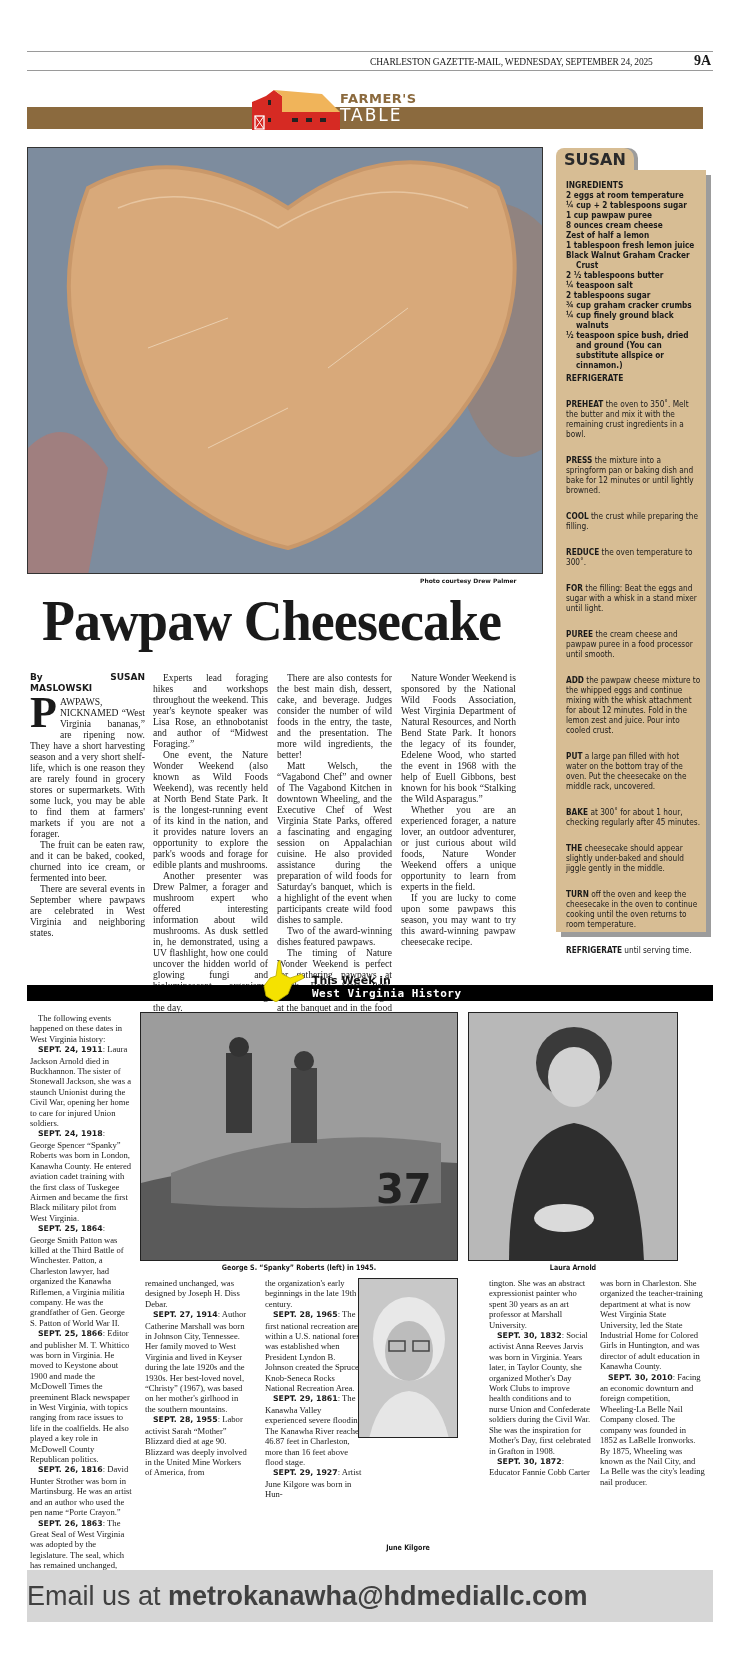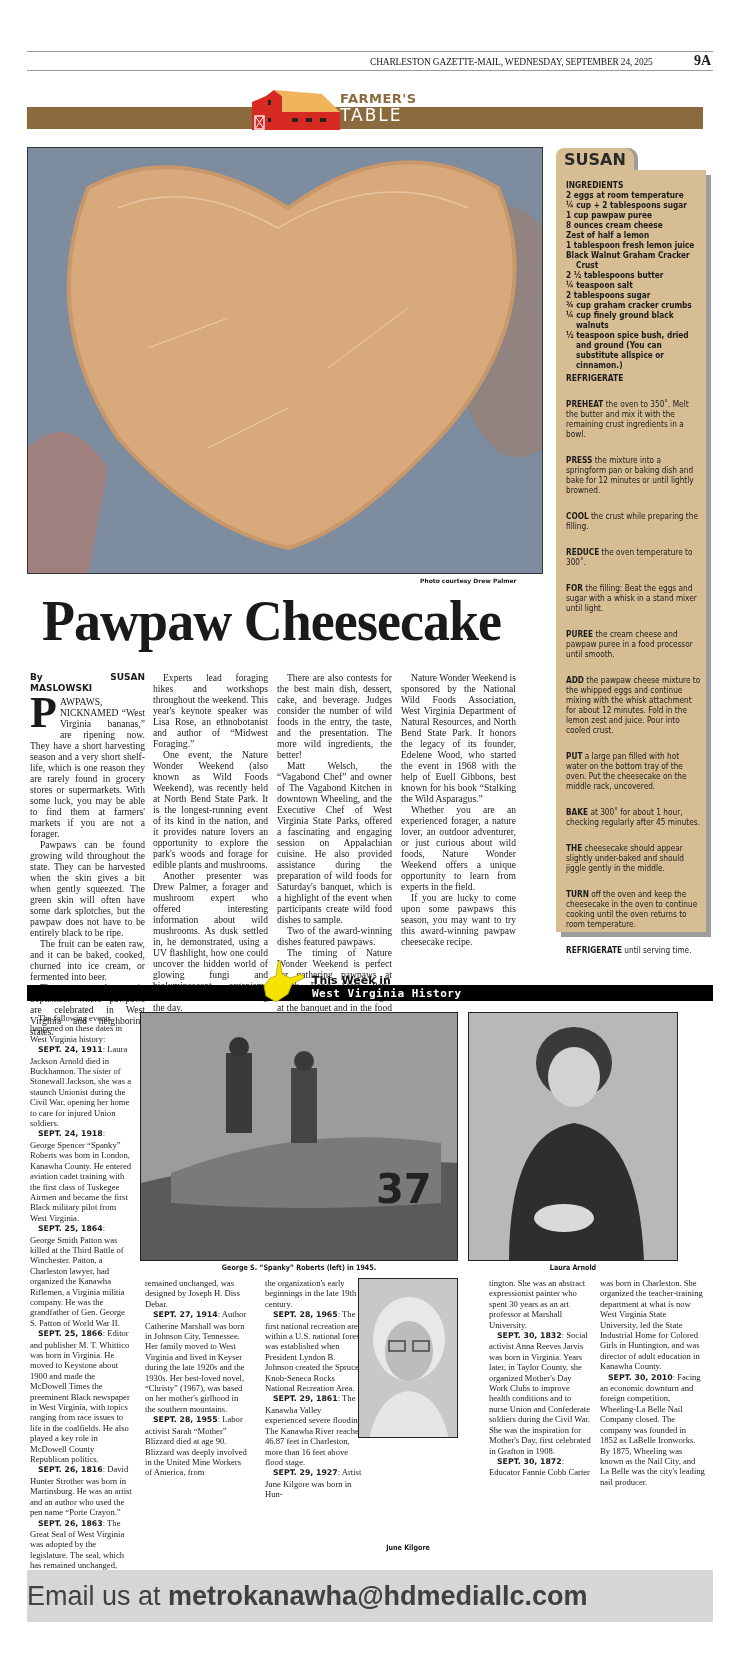--- a/index.html
+++ b/index.html
@@ -78,21 +78,20 @@
   </svg>
 </div>
 <div class="abs credit">Photo courtesy Drew Palmer</div>
 
 <div class="abs headline">Pawpaw Cheesecake</div>
 
 <div class="col" style="left:30px;top:672px;width:115px">
   <div class="byline"><span>By</span> <span>SUSAN MASLOWSKI</span></div>
   <span class="dropcap">P</span>
   <p style="text-indent:0">AWPAWS, NICKNAMED “West Virginia bananas,” are ripening now. They have a short harvesting season and a very short shelf-life, which is one reason they are rarely found in grocery stores or supermarkets. With some luck, you may be able to find them at farmers' markets if you are not a forager.</p>
-  <p>Pawpaws can be found growing wild throughout the state. They can be harvested when the skin gives a bit when gently squeezed. The green skin will often have some dark splotches, but the pawpaw does not have to be entirely black to be ripe.</p>
   <p>The fruit can be eaten raw, and it can be baked, cooked, churned into ice cream, or fermented into beer.</p>
   <p>There are several events in September where pawpaws are celebrated in West Virginia and neighboring states.</p>
 </div>
 <div class="col" style="left:153px;top:672px;width:115px">
   <p>Experts lead foraging hikes and workshops throughout the weekend. This year's keynote speaker was Lisa Rose, an ethnobotanist and author of “Midwest Foraging.”</p>
   <p>One event, the Nature Wonder Weekend (also known as Wild Foods Weekend), was recently held at North Bend State Park. It is the longest-running event of its kind in the nation, and it provides nature lovers an opportunity to explore the park's woods and forage for edible plants and mushrooms.</p>
   <p>Another presenter was Drew Palmer, a forager and mushroom expert who offered interesting information about wild mushrooms. As dusk settled in, he demonstrated, using a UV flashlight, how one could uncover the hidden world of glowing fungi and bioluminescent organisms that remain invisible during the day.</p>
 </div>
 <div class="col" style="left:277px;top:672px;width:115px">
   <p>There are also contests for the best main dish, dessert, cake, and beverage. Judges consider the number of wild foods in the entry, the taste, and the presentation. The more wild ingredients, the better!</p>

